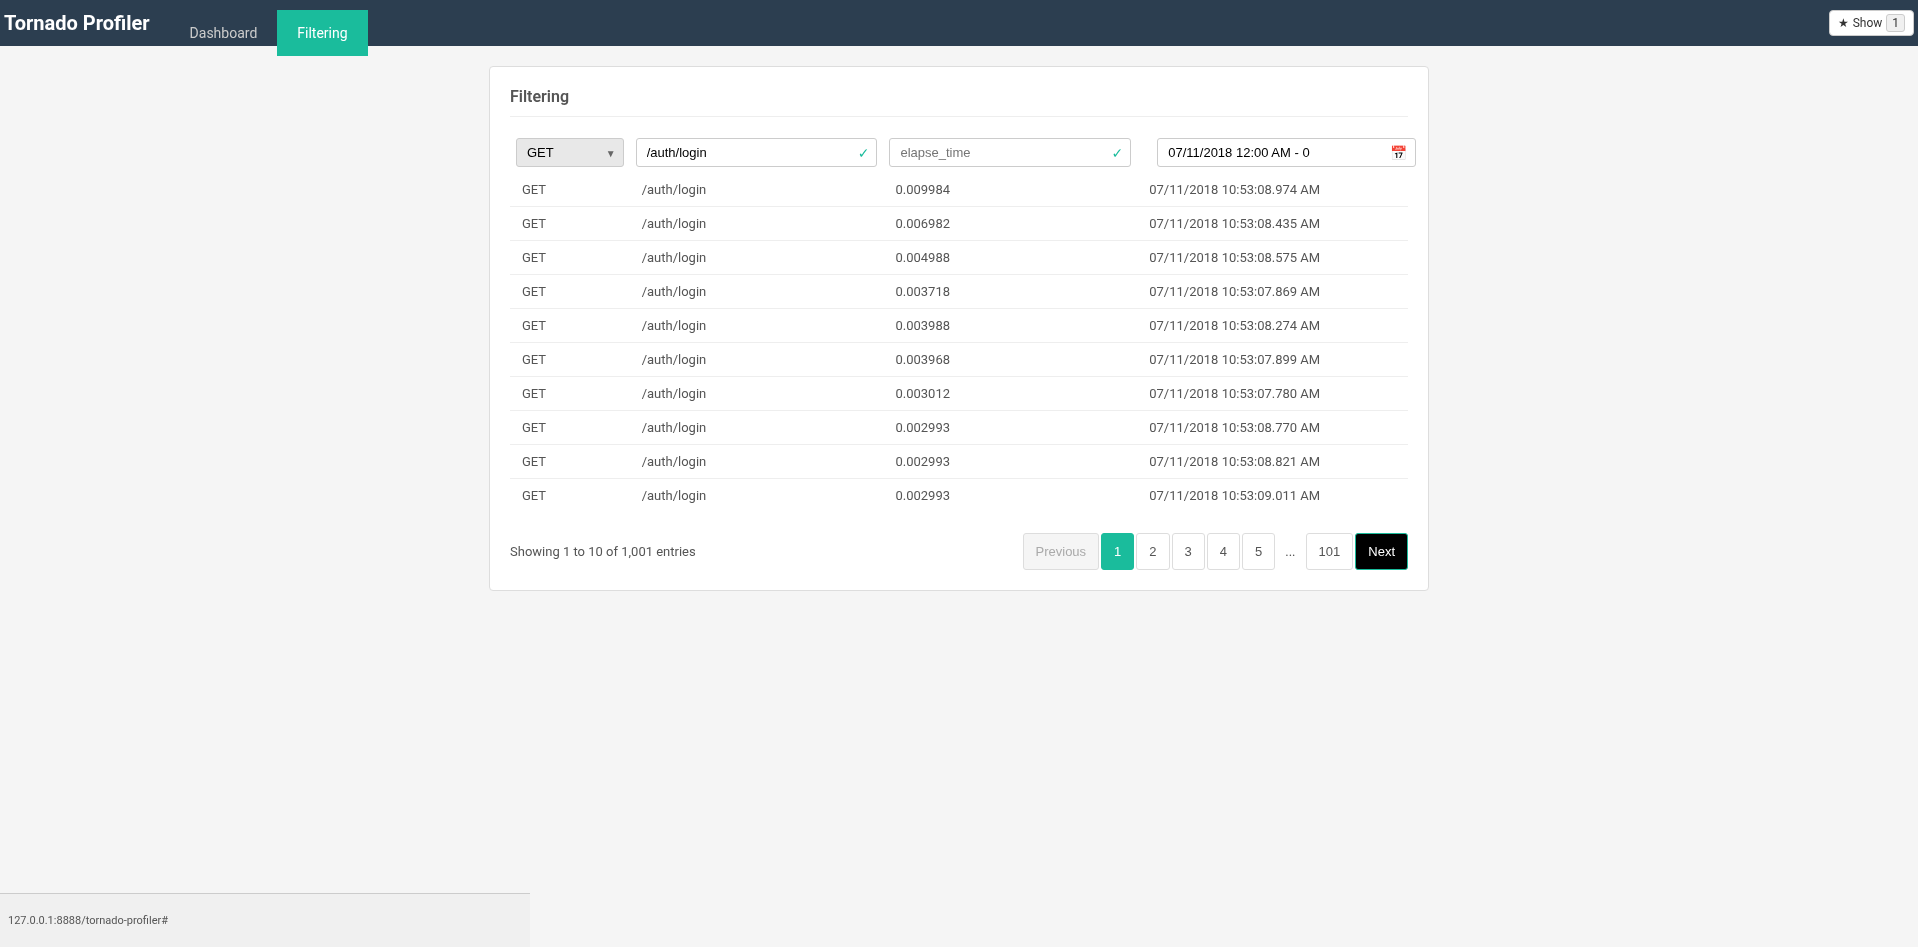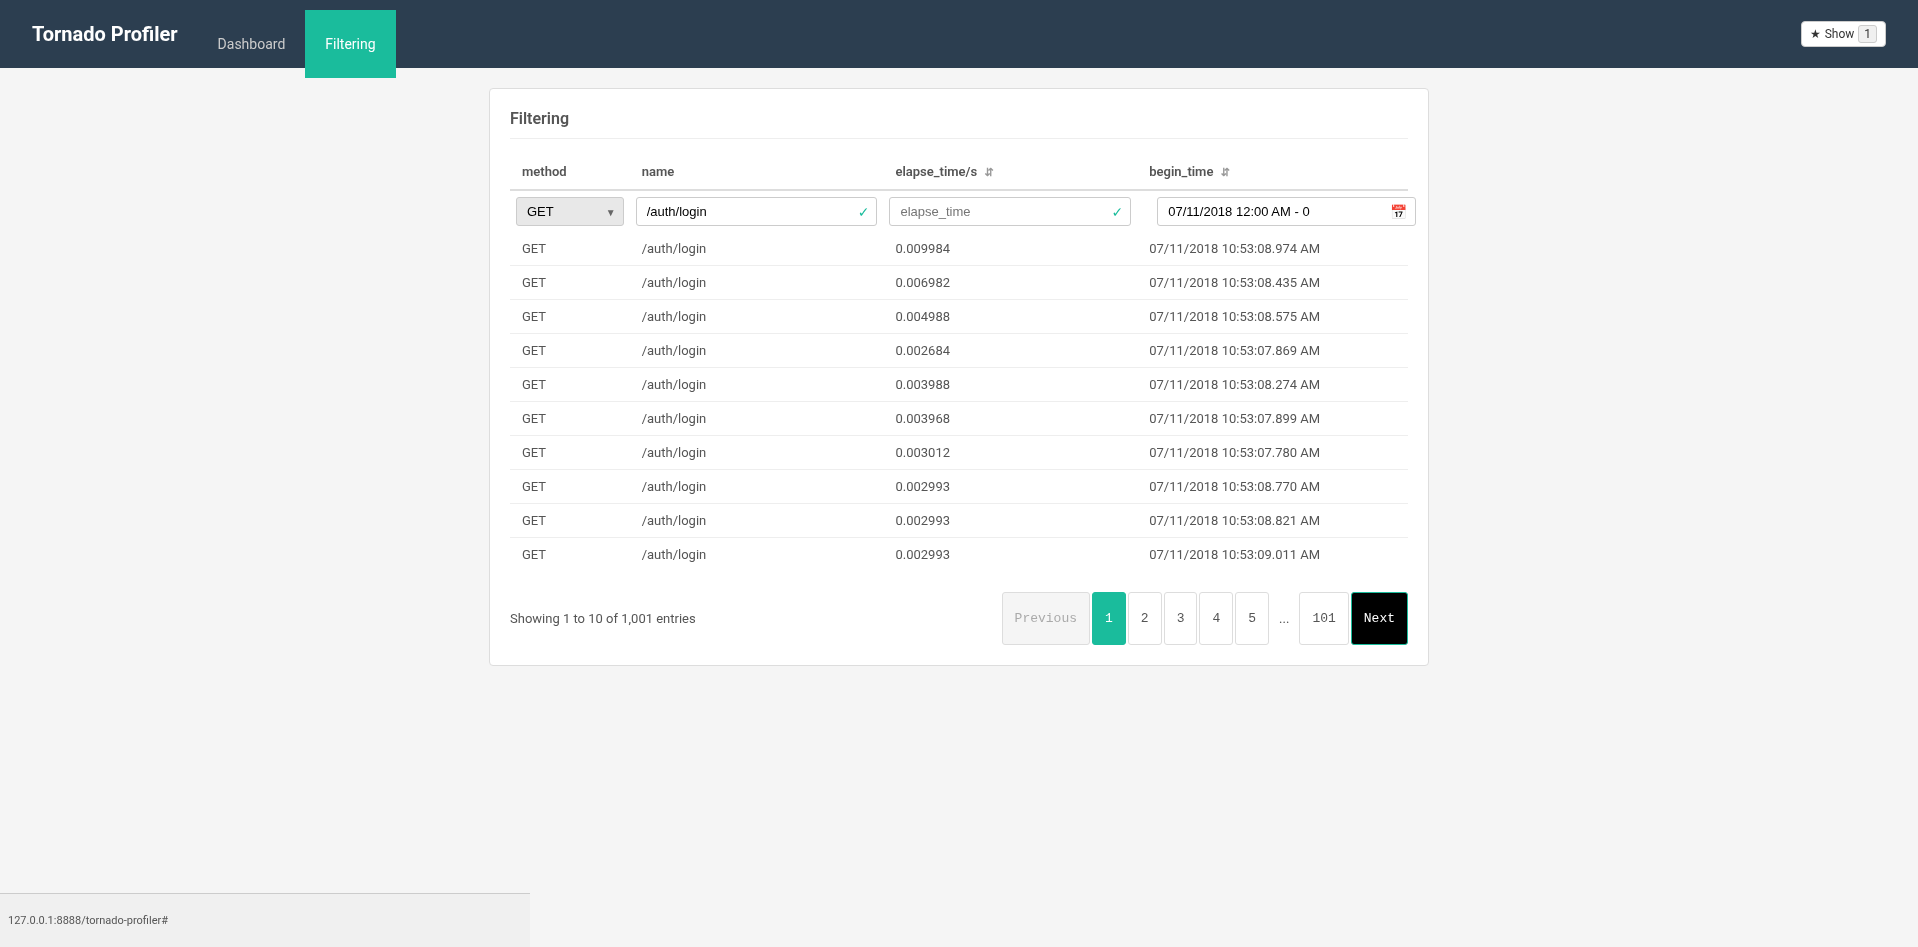--- a/index.html
+++ b/index.html
@@ -7,22 +7,22 @@
       font-family: -apple-system, BlinkMacSystemFont, "Segoe UI", Roboto, sans-serif;
       font-size: 14px;
       background: #f5f5f5;
       color: #333;
     }
     
     .navbar {
       background: #2c3e50;
       display: flex;
       align-items: center;
-      padding: 0 32px;
-      height: 68px;
+      padding: 0 4px;
+      height: 46px;
     }
     .navbar-brand {
       color: #fff;
       font-size: 20px;
       font-weight: bold;
       margin-right: 20px;
     }
     .nav-tabs {
       display: flex;
       gap: 0;
@@ -203,28 +203,27 @@
     .showing-entries {
       font-size: 13px;
       color: #555;
     }
     .pagination {
       display: flex;
       gap: 2px;
       align-items: center;
     }
     .page-btn {
-      padding: 18px 12px;
+      padding: 10px 12px;
       border: 1px solid #ddd;
       background: #fff;
       color: #555;
       cursor: pointer;
       border-radius: 3px;
       font-size: 13px;
-      font-family: Liberation Mono, monospace;
     }
     .page-btn.active { background: #1abc9c; color: #fff; border-color: #1abc9c; }
     .page-btn.disabled { color: #aaa; cursor: not-allowed; background: #f5f5f5; }
     .page-btn.next-btn { background: #000000; color: #fff; border-color: #1abc9c; }
     .page-ellipsis {
       padding: 6px 8px;
       color: #555;
       font-size: 13px;
     }
     
@@ -258,36 +257,20 @@
   </div>
 </nav>
 
 <div class="main-content">
   <div class="panel">
     <div class="panel-title">Filtering</div>
 
 
     <table class="data-table">
       <thead>
-        <tr>
-          <th>
-            <span>method</span>
-          </th>
-          <th>
-            <span>name</span>
-          </th>
-          <th class="sortable">
-            <span>elapse_time/s</span>
-            <span class="sort-icon">⇵</span>
-          </th>
-          <th class="sortable">
-            <span>begin_time</span>
-            <span class="sort-icon">⇵</span>
-          </th>
-        </tr>
 
         <tr class="filter-row">
           <td>
             <div class="filter-select-wrap">
               <select class="filter-select">
                 <option>GET</option>
                 <option>POST</option>
                 <option>PUT</option>
                 <option>DELETE</option>
               </select>
@@ -328,21 +311,21 @@
           </tr>
           <tr>
             <td>GET</td>
             <td>/auth/login</td>
             <td>0.004988</td>
             <td>07/11/2018 10:53:08.575 AM</td>
           </tr>
           <tr>
             <td>GET</td>
             <td>/auth/login</td>
-            <td>0.002684</td>
+            <td>0.003718</td>
             <td>07/11/2018 10:53:07.869 AM</td>
           </tr>
           <tr>
             <td>GET</td>
             <td>/auth/login</td>
             <td>0.003988</td>
             <td>07/11/2018 10:53:08.274 AM</td>
           </tr>
           <tr>
             <td>GET</td>

